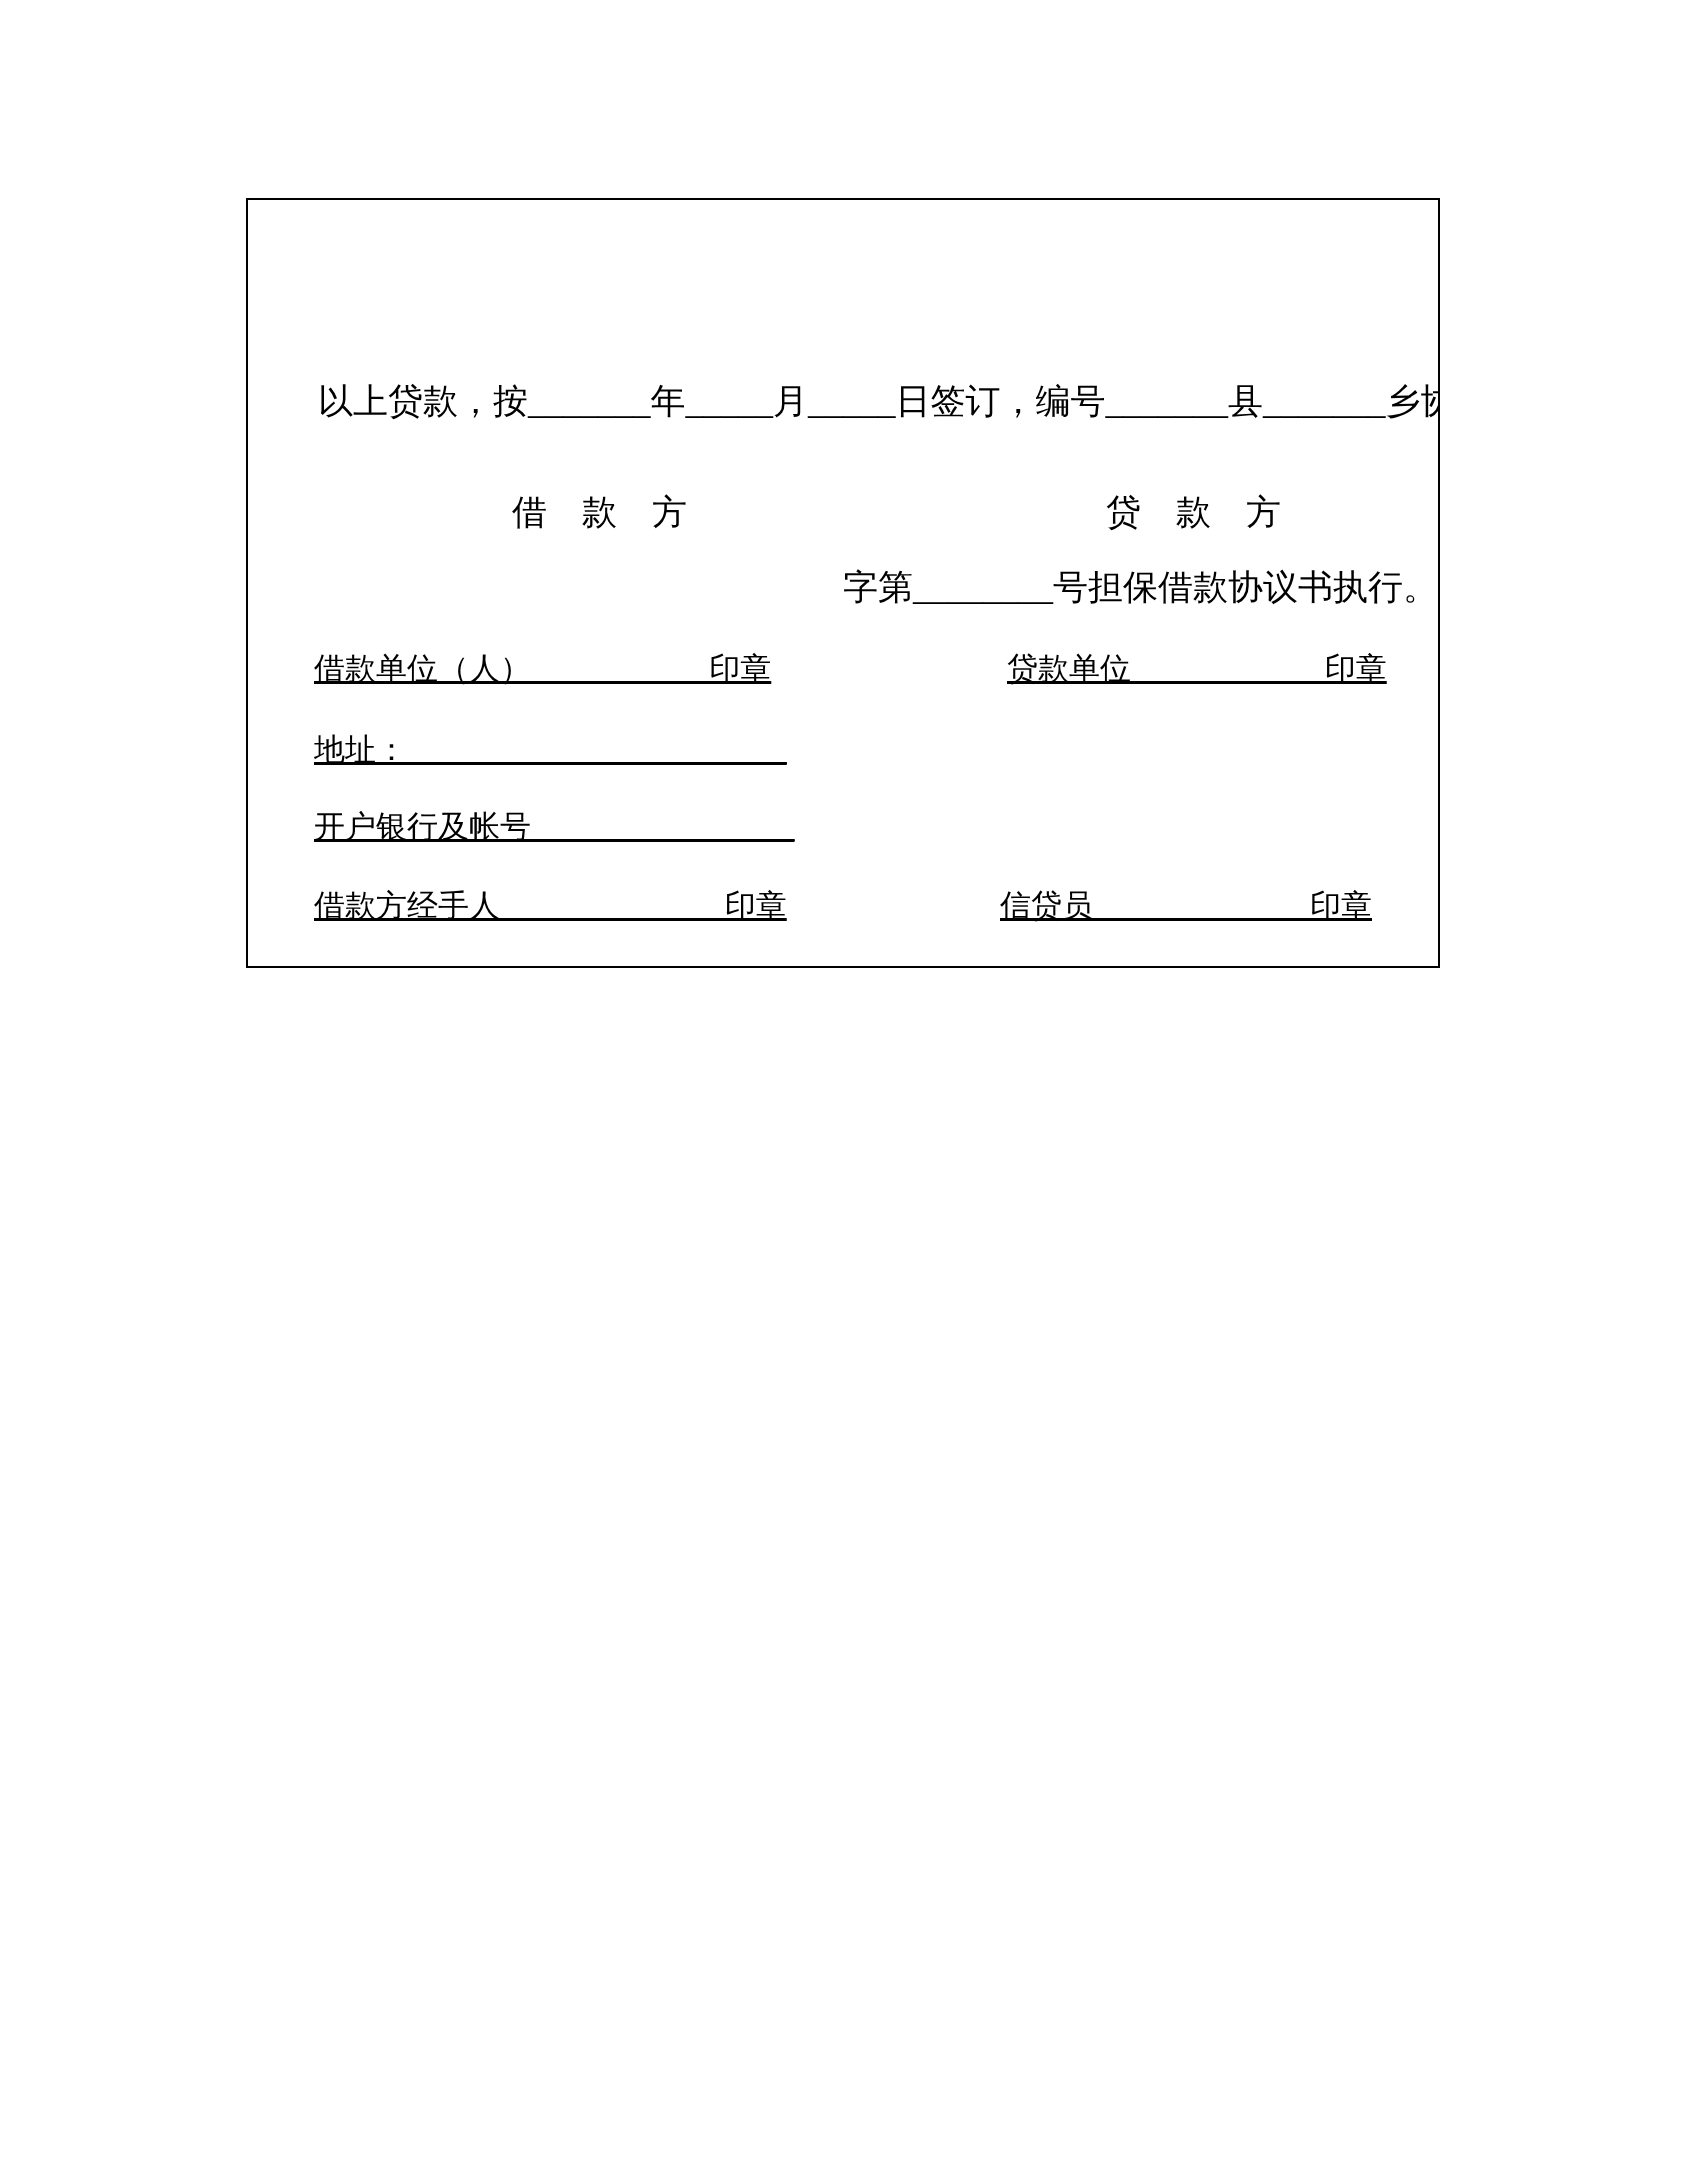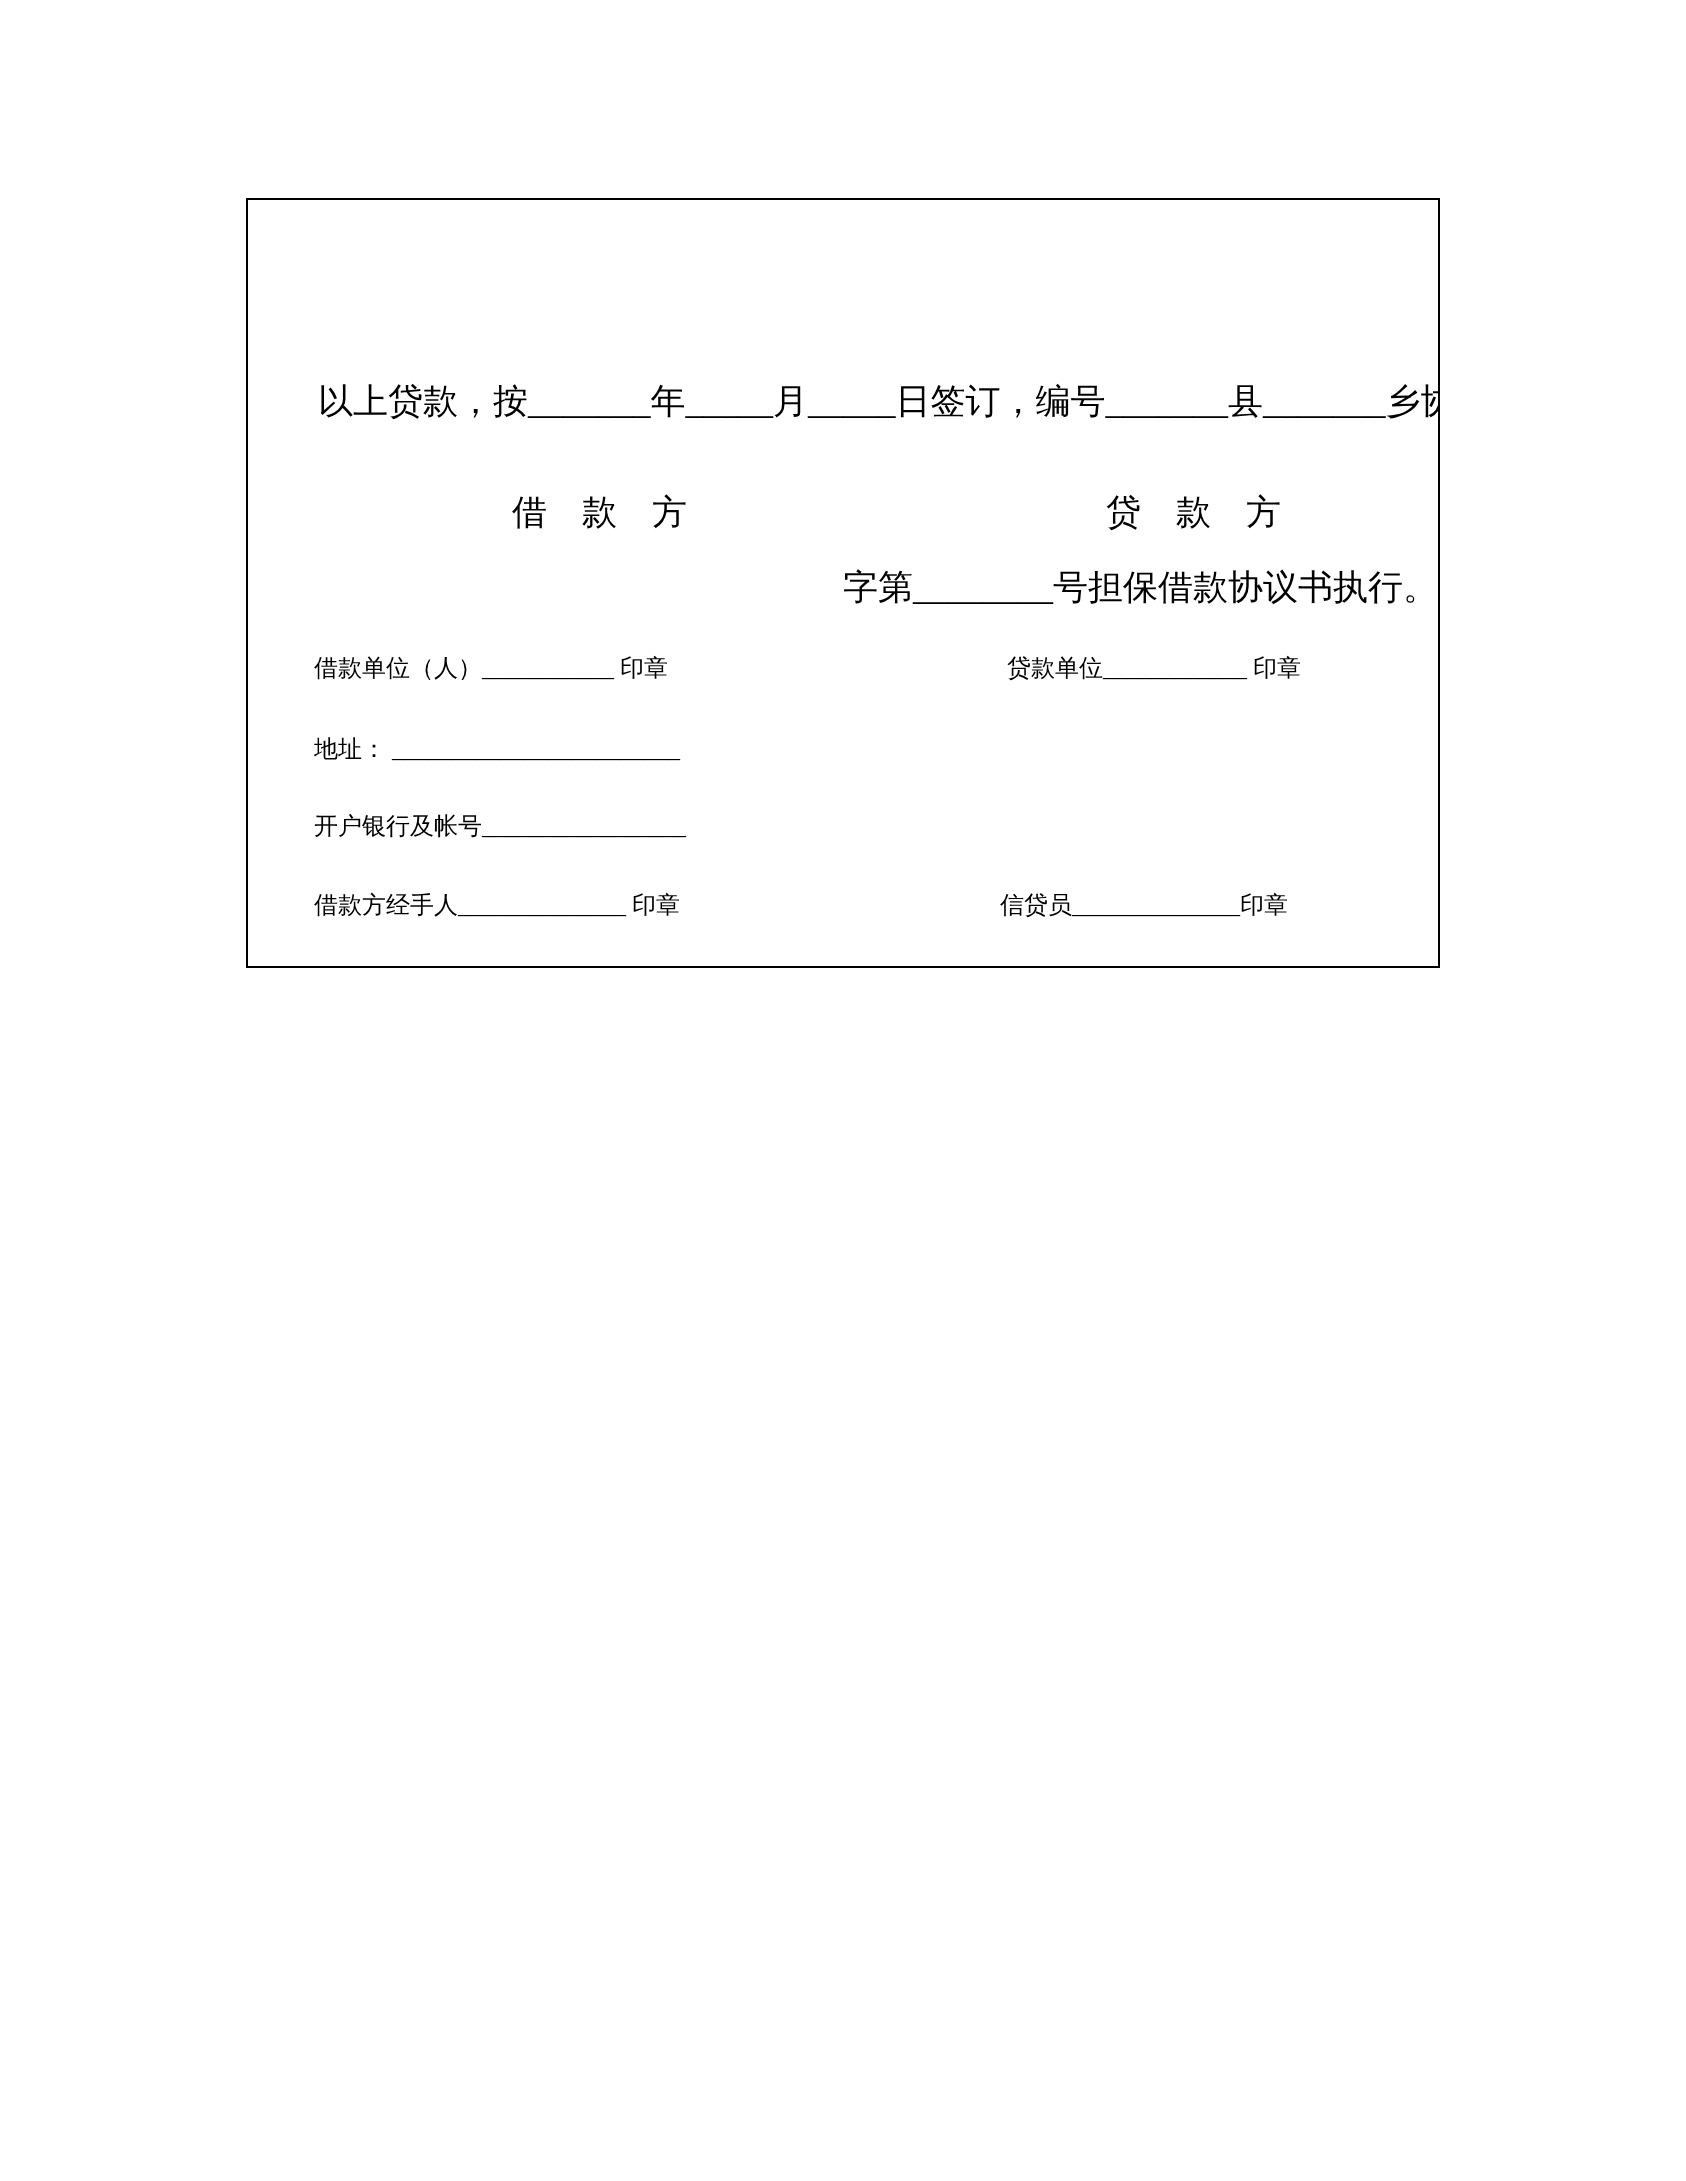--- a/index.html
+++ b/index.html
@@ -46,23 +46,24 @@
     position: absolute;
     top: 294px;
     font-size: 35px;
     line-height: 37px;
     white-space: pre;
   }
   .heading-borrower { left: 240px; margin-left: 24px; }
   .heading-lender   { left: 858px; text-align: center; }
   .field {
     position: absolute;
-    font-size: 24px;
+    font-size: 31px;
     line-height: 37px;
     white-space: pre;
+    text-decoration: underline;
   }
   .field-borrower-unit  { left: 66px;  top: 450px; }
   .field-lender-unit    { left: 759px; top: 450px; }
   .field-address        { left: 66px;  top: 531px; }
   .field-bank-account   { left: 66px;  top: 608px; }
   .field-borrower-agent { left: 66px;  top: 687px; }
   .field-credit-officer { left: 752px; top: 687px; }
 </style>
 </head>
 <body>

